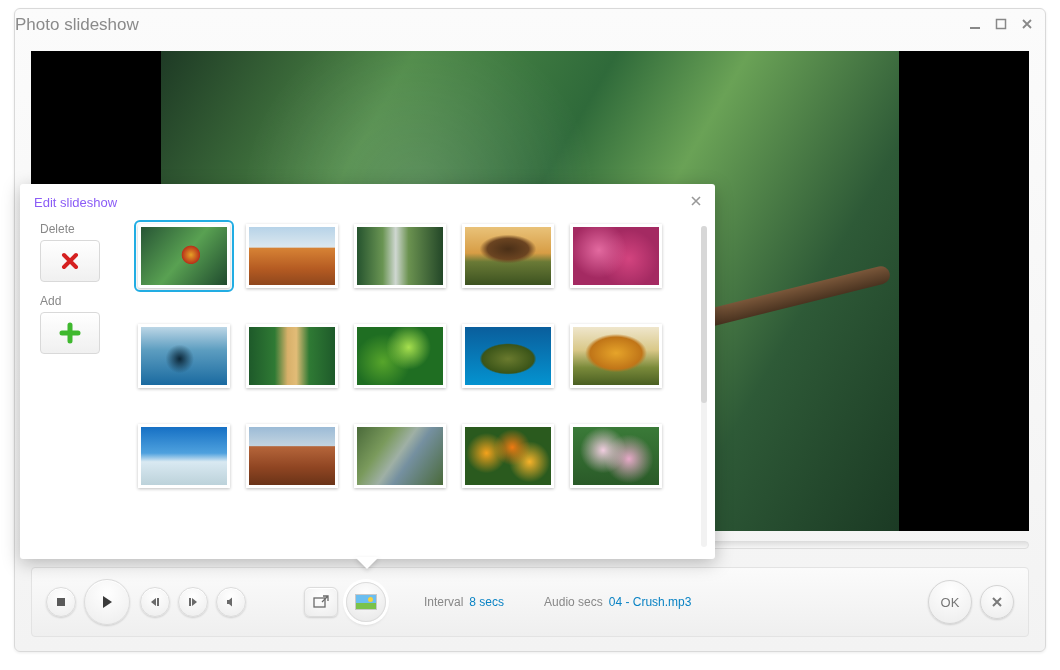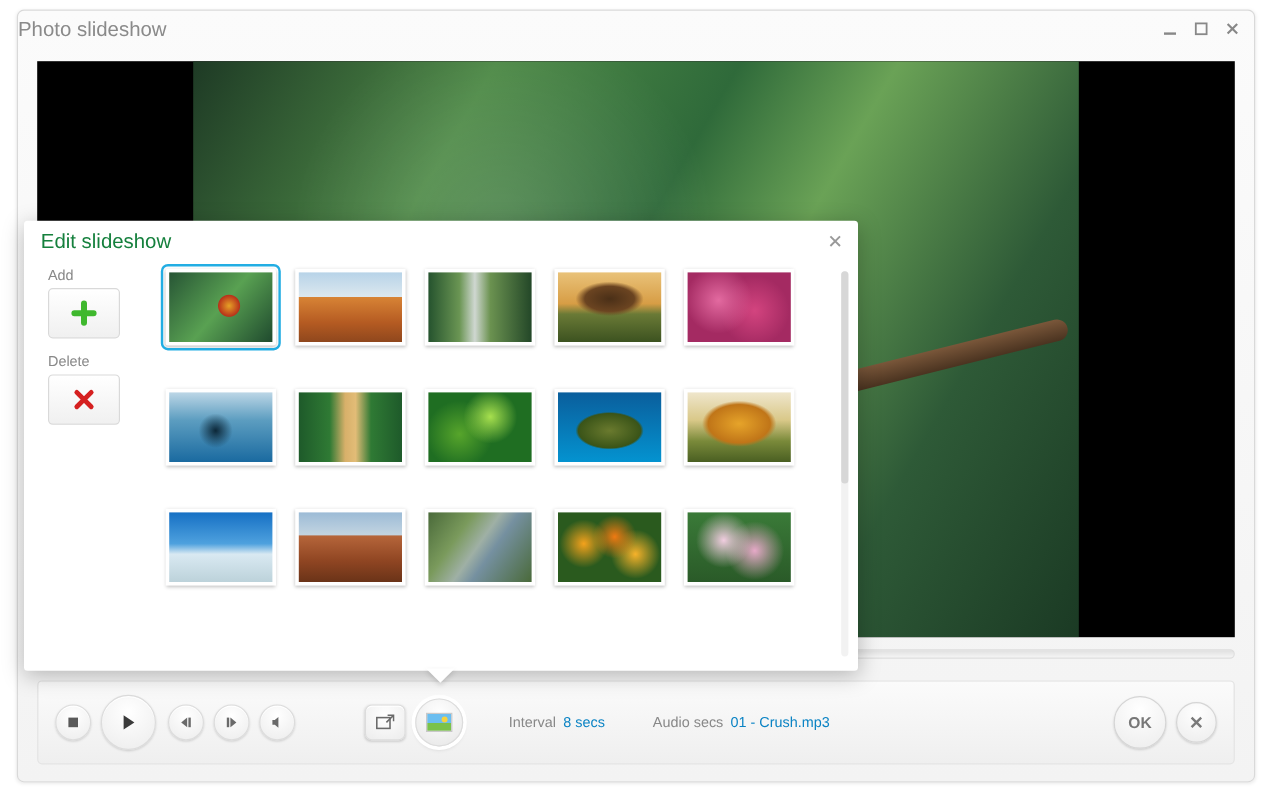--- a/index.html
+++ b/index.html
@@ -118,21 +118,21 @@
   }
   .toolbar .info .val { color: #0a83c4; }
   .toolbar .spacer { flex: 1; }
 
   .ok-btn {
     width: 44px; height: 44px;
     border-radius: 50%;
     background: radial-gradient(circle at 50% 25%, #ffffff, #ececec);
     border: 1px solid #d5d5d5;
     display: flex; align-items: center; justify-content: center;
-    font-weight: 700; color: #777; font-size: 13px;
+    font-weight: 400; color: #777; font-size: 13px;
     box-shadow: 0 1px 2px rgba(0,0,0,0.15);
     cursor: pointer;
     margin-right: 8px;
   }
   .close-btn {
     width: 34px; height: 34px;
     border-radius: 50%;
     background: radial-gradient(circle at 50% 25%, #ffffff, #ececec);
     border: 1px solid #d5d5d5;
     display: flex; align-items: center; justify-content: center;
@@ -156,21 +156,21 @@
     border-left: 12px solid transparent;
     border-right: 12px solid transparent;
     border-top: 12px solid #fff;
     filter: drop-shadow(0 2px 2px rgba(0,0,0,0.15));
   }
 
   .dialog-header {
     height: 36px;
     display: flex; align-items: center;
     padding: 16px 14px;
-    color: #15803d; font-size: 17px;
+    color: #8b5cf6; font-size: 13px;
     position: relative;
   }
   .dialog-close {
     position: absolute; right: 10px; top: 8px;
     width: 18px; height: 18px;
     display: flex; align-items: center; justify-content: center;
     color: #999; cursor: pointer;
   }
 
   .dialog-body {
@@ -364,21 +364,21 @@
     <div class="circ active" style="width:40px;height:40px;">
       <div class="slides-ico"></div>
     </div>
 
     <div class="info">
       <span>Interval</span>
       <span class="val">8 secs</span>
     </div>
     <div class="info" style="margin-left:40px;">
       <span>Audio secs</span>
-      <span class="val">01 - Crush.mp3</span>
+      <span class="val">04 - Crush.mp3</span>
     </div>
 
     <div class="spacer"></div>
 
     <div class="ok-btn">
       <span>OK</span>
     </div>
     <div class="close-btn">
       <svg width="12" height="12" viewBox="0 0 12 12">
           <path d="M2 2 L10 10 M10 2 L2 10" stroke="#7a7a7a" stroke-width="2"></path>
@@ -392,36 +392,36 @@
   <div class="dialog-header">
     <span>Edit slideshow</span>
     <div class="dialog-close">
       <svg width="12" height="12" viewBox="0 0 12 12">
           <path d="M2 2 L10 10 M10 2 L2 10" stroke="#999" stroke-width="1.6"></path>
         </svg>
     </div>
   </div>
   <div class="dialog-body">
     <div class="actions">
+      <div class="action">
+        <div class="label">Delete</div>
+        <div class="btn">
+          <svg width="20" height="20" viewBox="0 0 20 20">
+              <path d="M4 4 L16 16 M16 4 L4 16" stroke="#d52020" stroke-width="4" stroke-linecap="round"></path>
+            </svg>
+        </div>
+      </div>
       <div class="action">
         <div class="label">Add</div>
         <div class="btn">
           <svg width="22" height="22" viewBox="0 0 22 22">
               <path d="M11 3 V19 M3 11 H19" stroke="#3fb82e" stroke-width="5" stroke-linecap="round"></path>
             </svg>
         </div>
       </div>
-      <div class="action">
-        <div class="label">Delete</div>
-        <div class="btn">
-          <svg width="20" height="20" viewBox="0 0 20 20">
-              <path d="M4 4 L16 16 M16 4 L4 16" stroke="#d52020" stroke-width="4" stroke-linecap="round"></path>
-            </svg>
-        </div>
-      </div>
     </div>
 
     <div class="grid-wrap">
       <div class="grid" id="thumb-grid">
           <div class="thumb selected">
             <div class="img th-toucan"></div>
           </div>
           <div class="thumb">
             <div class="img th-desert"></div>
           </div>

